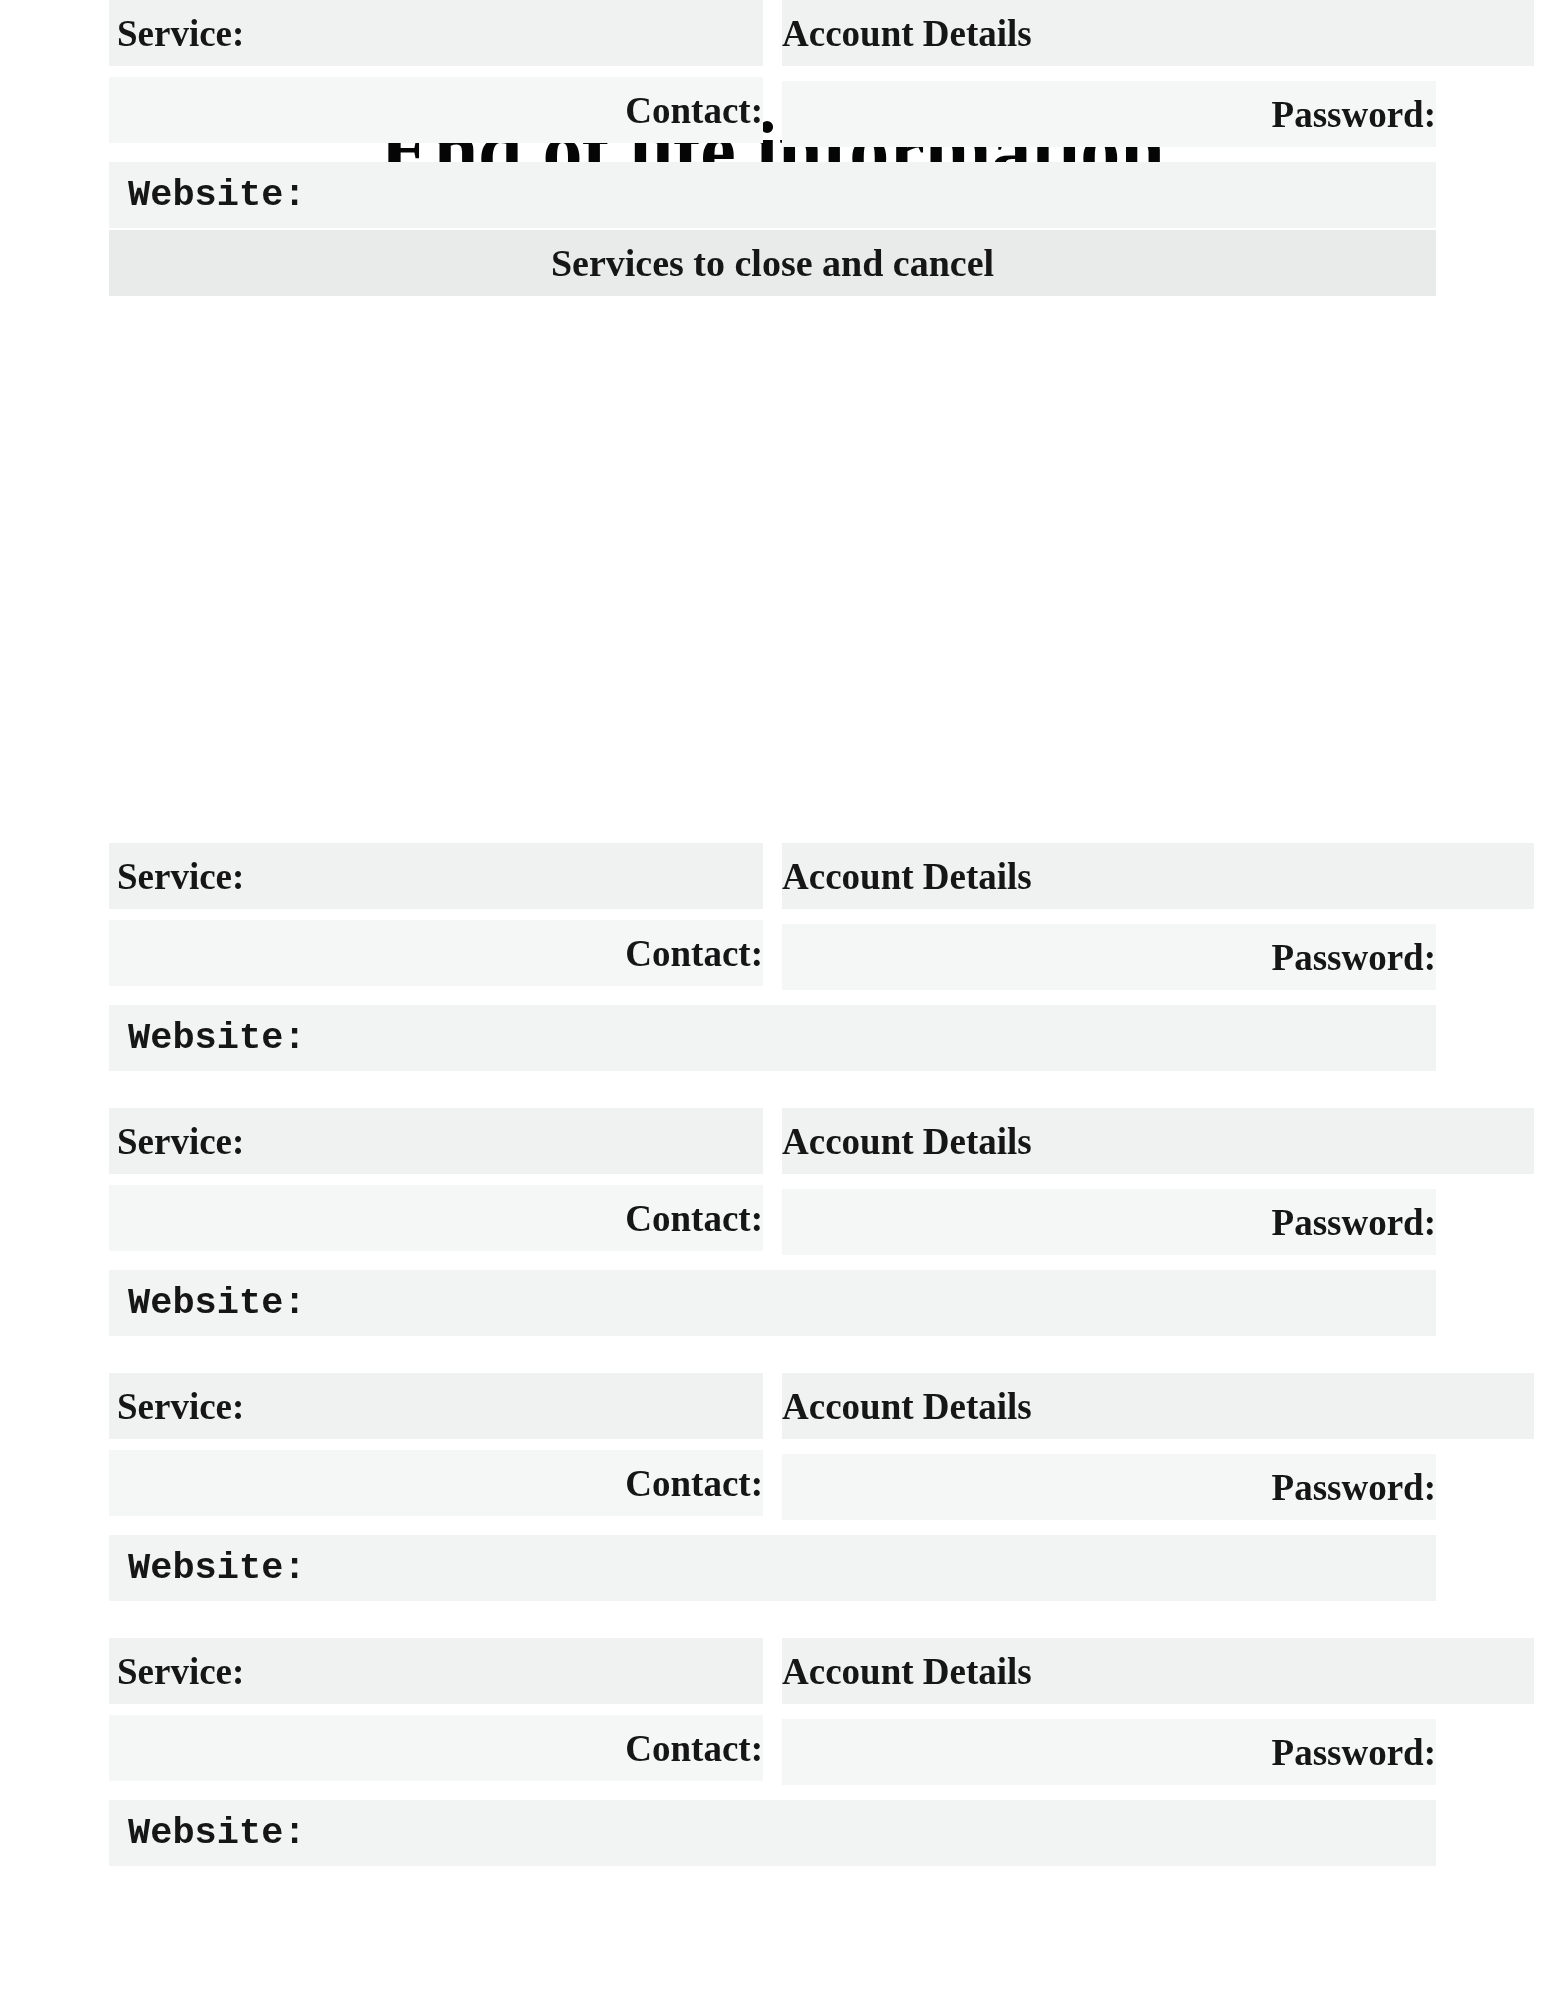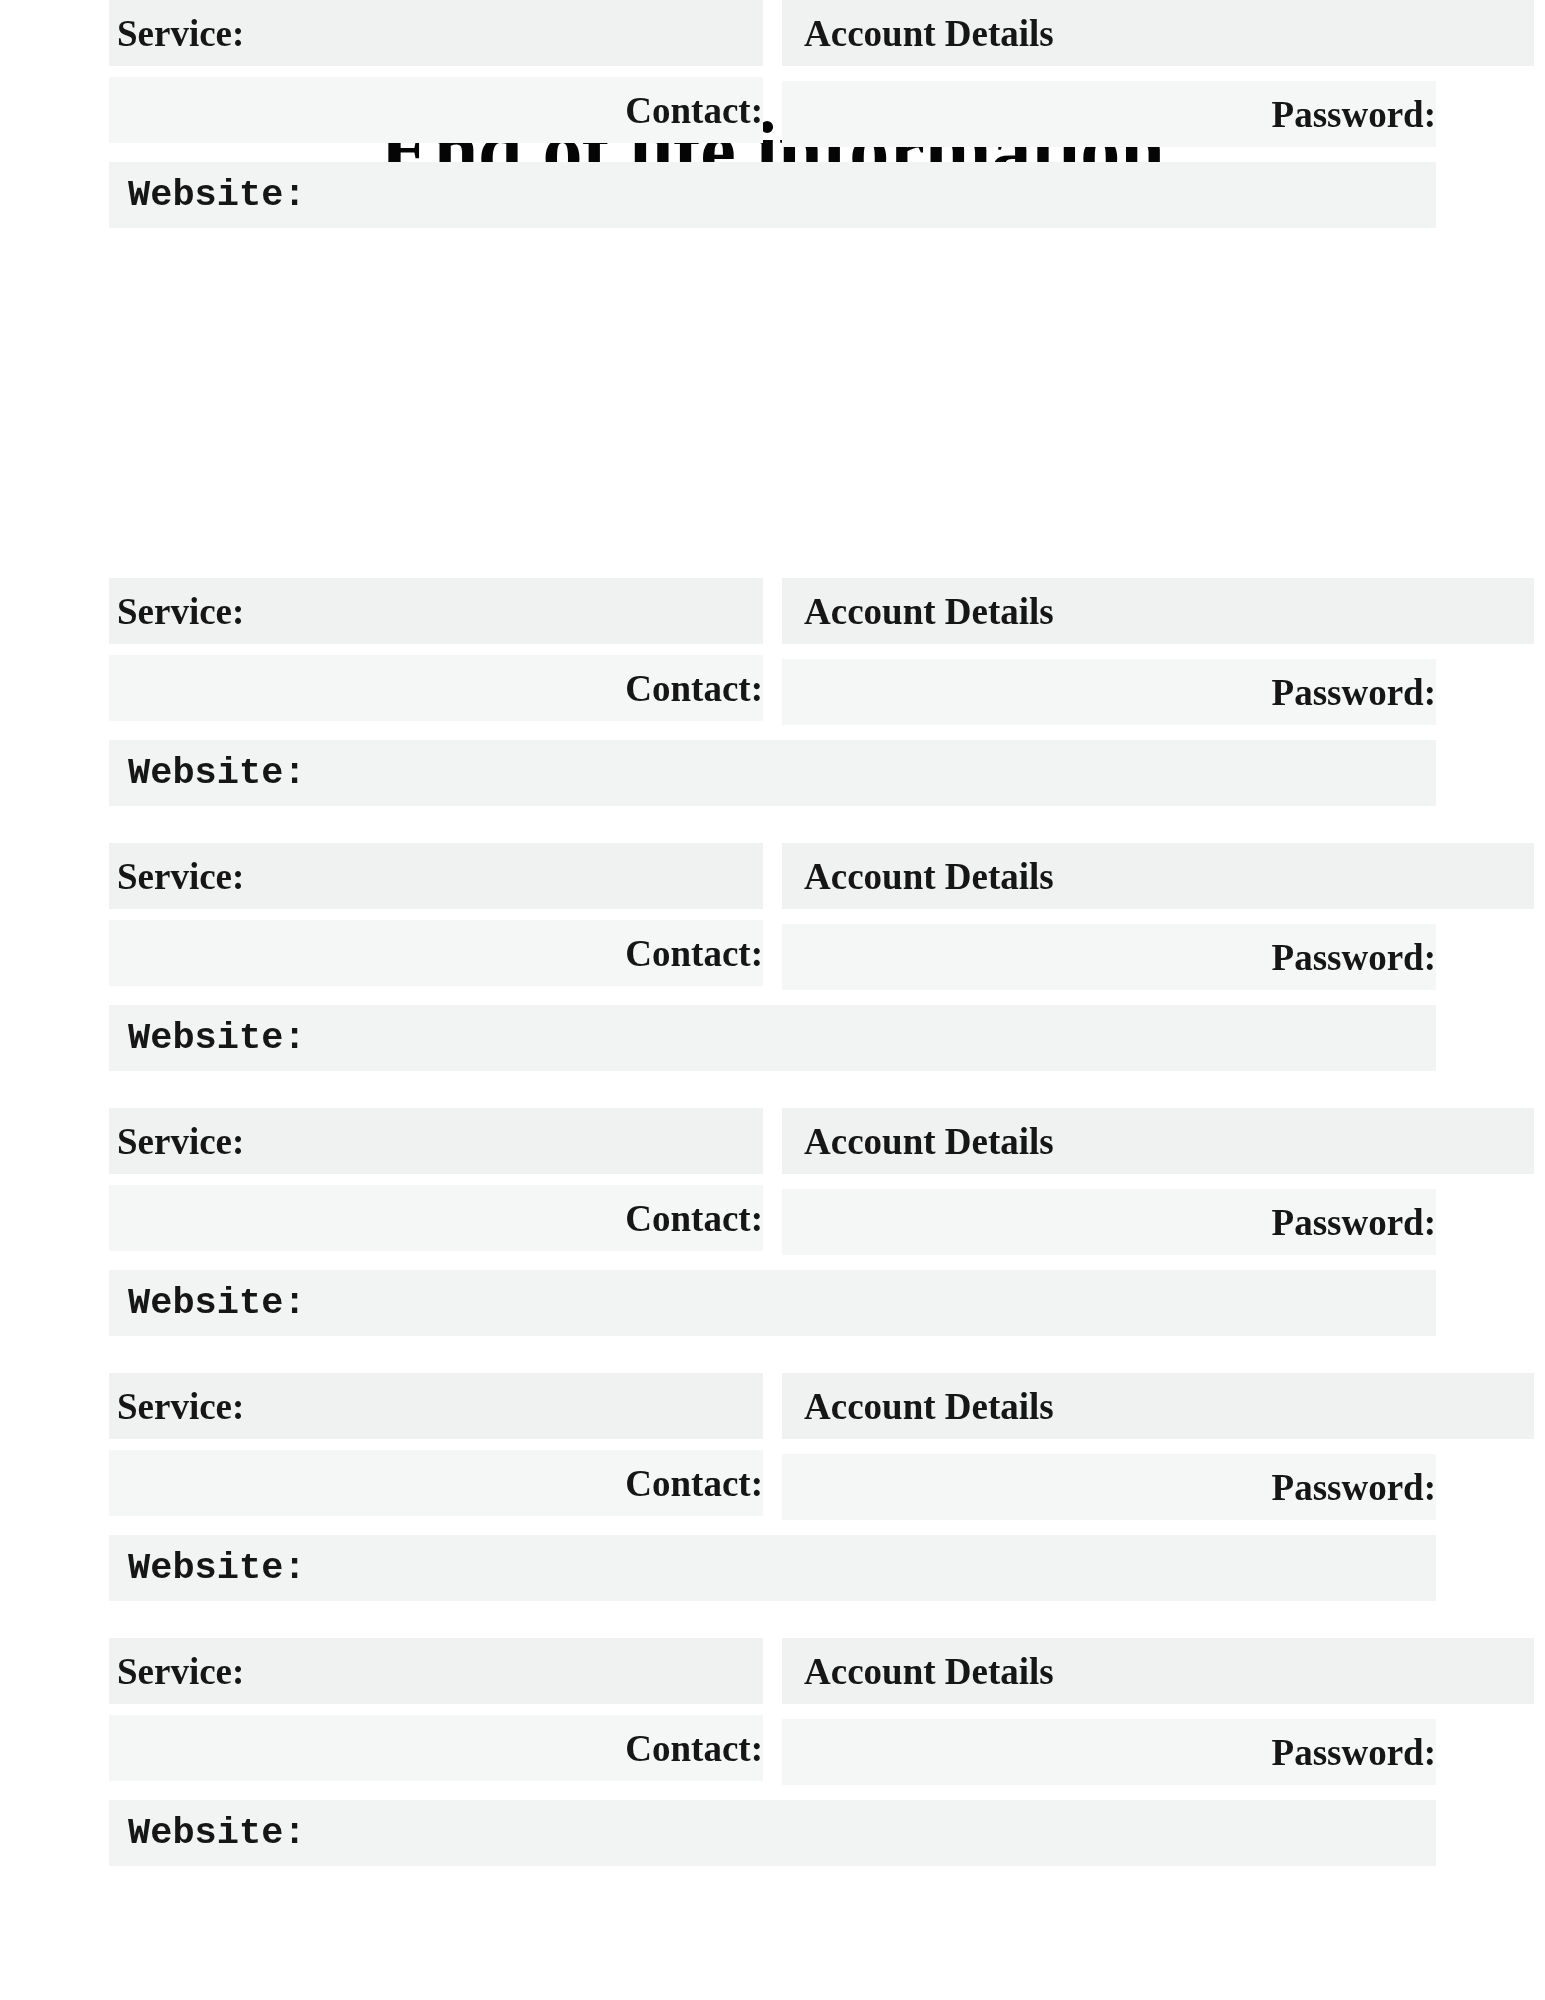--- a/index.html
+++ b/index.html
@@ -71,21 +71,20 @@
   .cell-service {
     left: 0; top: 0;
     width: 654px;
     background: var(--row-service-bg, #f0f1f1);
     padding-left: 8px;
   }
   .cell-account {
     left: 673px; top: 0;
     width: 752px;
     background: var(--row-service-bg, #f0f1f1);
-    padding-left: 22px;
   }
   .cell-contact {
     left: 0; top: 77px;
     width: 654px;
     background: var(--row-contact-bg, #f5f6f6);
     padding-left: 19px;
     justify-content: flex-end;
   }
   .cell-password {
     left: 673px; top: 81px;
@@ -102,20 +101,23 @@
     font-family: Liberation Mono, monospace;
   }
 </style>
 </head>
 <body>
 
 <div class="page">
 
   <div class="page-title">End of life information</div>
 
+  <div class="section-header">
+    <span>Services to close and cancel</span>
+  </div>
 
   <div class="block">
     <div class="cell cell-service">
         <span>Service:</span>
       </div>
     <div class="cell cell-account">
         <span>Account Details</span>
       </div>
     <div class="cell cell-contact">
         <span>Contact:</span>

